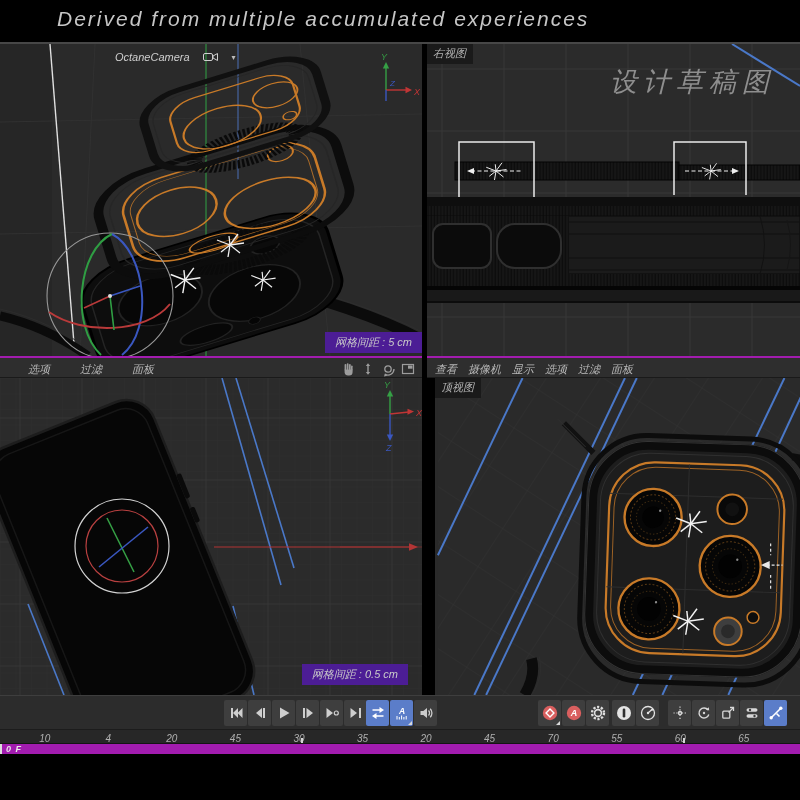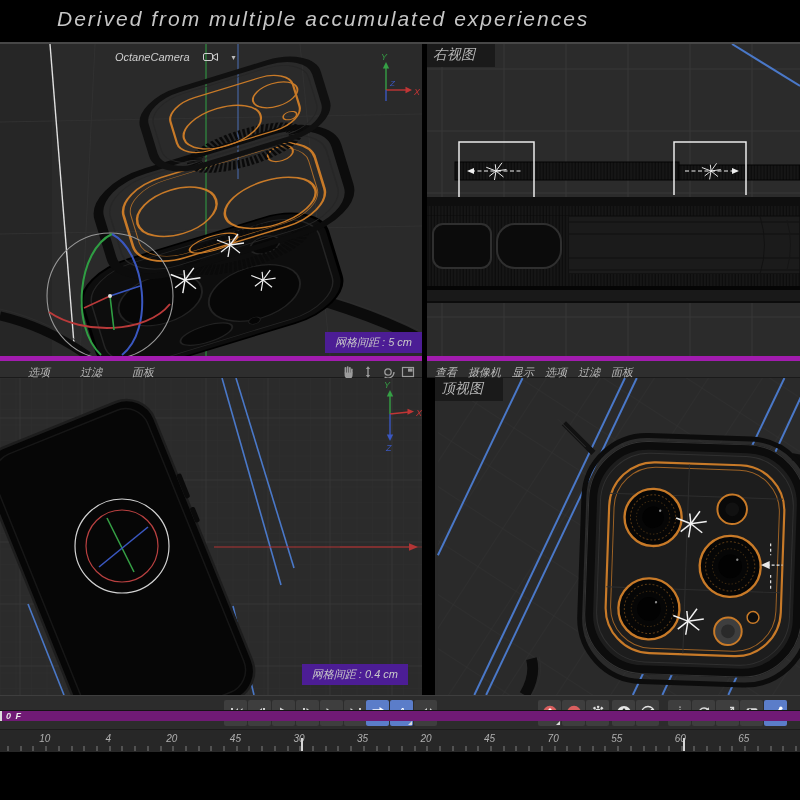--- a/index.html
+++ b/index.html
@@ -10,29 +10,29 @@
   .topline{position:absolute;left:0;top:42px;width:800px;height:2px;background:#474747;}
   .vp{position:absolute;overflow:hidden;background:#2a2a2a;}
   .vp svg.scene{position:absolute;left:0;top:0;display:block;}
   #vp1{left:0;top:44px;width:422px;height:312px;}
   #vp2{left:427px;top:44px;width:373px;height:312px;}
   #vp3{left:0;top:378px;width:422px;height:317px;}
   #vp4{left:427px;top:378px;width:373px;height:317px;margin-left:8px;}
   .cam-label{position:absolute;left:115px;top:7px;display:flex;align-items:center;gap:13px;
              color:#cfcfcf;font-size:11px;cursor:default;}
   .cam-caret{color:#bbb;font-size:8px;}
-  .vp-tag{position:absolute;left:0;top:0;background:#1a1a1a;color:#b5b5b5;font-size:14px;
-          padding:2px 20px 3px 6px;}
+  .vp-tag{position:absolute;left:0;top:0;background:#1a1a1a;color:#b5b5b5;font-size:11px;
+          padding:2px 7px 3px 6px;}
   .grid-label{position:absolute;background:#4c1d95;color:#c9c9c9;font-size:11px;
               padding:3px 10px 3px 10px;white-space:nowrap;}
   #gl1{right:0;top:288px;}
   #gl3{right:14px;bottom:10px;}
   .watermark-cn{position:absolute;left:183px;top:20px;font-size:27px;color:#8e8e8e;
                 letter-spacing:6px;white-space:nowrap;}
-  .menubar{position:absolute;height:22px;background:#2e2e2e;border-top:5px solid #a21caf;
+  .menubar{position:absolute;height:22px;background:#2e2e2e;border-top:2px solid #a21caf;
            border-bottom:1px solid #1a1a1a;box-sizing:border-box;}
   #mb1{left:0;top:356px;width:422px;}
   #mb2{left:427px;top:356px;width:373px;}
   .menu-items{position:absolute;left:0;top:0;height:22px;display:flex;align-items:center;}
   #mb1 .menu-items{padding-left:28px;}
   #mb2 .menu-items{padding-left:8px;}
   .menu-items span{color:#b8b8b8;font-size:11px;cursor:default;}
   #mb1 .menu-items span{margin-right:30px;}
   #mb2 .menu-items span{margin-right:11px;}
   .mb-icons{position:absolute;right:6px;top:3px;display:flex;gap:4px;}
@@ -50,21 +50,21 @@
   .watermark-en b{font-size:28px;font-weight:800;letter-spacing:1px;}
   .watermark-en span{font-size:28px;font-weight:400;color:#f0f0f0;margin-left:9px;letter-spacing:1px;}
   .ruler{position:absolute;left:0;top:729px;width:800px;height:23px;background:#272727;
         border-top:1px solid #1c1c1c;box-sizing:border-box;}
   .ruler-nums{position:absolute;left:13px;top:3px;display:flex;}
   .ruler-nums span{width:63.55px;text-align:center;color:#b0b0b0;font-size:10px;}
   .ticks{position:absolute;left:0;right:0;bottom:1px;height:5px;
         background:repeating-linear-gradient(90deg,#7d7d7d 0,#7d7d7d 1px,transparent 1px,transparent 12.71px);
         background-position:7.5px 0;}
   .tick-tall{position:absolute;bottom:1px;width:1.5px;height:13px;background:#d6d6d6;}
-  .framebar{position:absolute;left:0;top:710px;width:800px;height:11px;background:#701a75;
+  .framebar{position:absolute;left:0;top:743px;width:800px;height:11px;background:#a21caf;
         border-top:1px solid #141414;box-sizing:border-box;}
   .framebar .cur{position:absolute;left:6px;top:0;color:#e9e9e9;font-size:9px;font-weight:bold;
         line-height:11px;letter-spacing:1px;}
   .framebar .mark{position:absolute;left:0;top:0;width:2px;height:10px;background:#ddd;}
   .bottom-black{position:absolute;left:0;top:763px;width:800px;height:37px;background:#000;}
   .hiddensvg{position:absolute;width:0;height:0;}
 </style>
 </head>
 <body>
 
@@ -253,20 +253,21 @@
       <g stroke="#f0f0f0" stroke-width="1" stroke-dasharray="4 2.5">
         <line x1="44" y1="127" x2="96" y2="127"></line>
           <line x1="258" y1="127" x2="308" y2="127"></line>
       </g>
       <path d="M40 127l7-3v6z" fill="#f0f0f0"></path>
         <path d="M312 127l-7-3v6z" fill="#f0f0f0"></path>
       <use href="#spark" transform="translate(69,127) scale(0.75)"></use>
       <use href="#spark" transform="translate(284,127) scale(0.7)"></use>
     </svg>
     <div class="vp-tag">右视图</div>
+    <div class="watermark-cn">设计草稿图</div>
   </div>
 
   <div class="menubar" id="mb2">
     <div class="menu-items">
         <span class="mi">查看</span>
         <span class="mi">摄像机</span>
         <span class="mi">显示</span>
         <span class="mi">选项</span>
         <span class="mi">过滤</span>
         <span class="mi">面板</span>
@@ -318,21 +319,21 @@
         <path d="M390 12l-3.2 6.5h6.4z" fill="#35a045"></path>
         <line x1="390" y1="36" x2="409" y2="34" stroke="#c03535" stroke-width="1.4"></line>
         <path d="M414 33.5l-6.5-2.8v6z" fill="#c03535"></path>
         <line x1="390" y1="36" x2="390" y2="58" stroke="#3a57c0" stroke-width="1.4"></line>
         <path d="M390 63l-3.2-6.5h6.4z" fill="#3a57c0"></path>
         <text x="384" y="10" font-size="9" fill="#35a045">Y</text>
         <text x="416" y="38" font-size="9" fill="#c03535">X</text>
         <text x="386" y="73" font-size="9" fill="#3a57c0">Z</text>
       </g>
     </svg>
-    <div class="grid-label" id="gl3">网格间距 : 0.4 cm</div>
+    <div class="grid-label" id="gl3">网格间距 : 0.5 cm</div>
   </div>
 
   <div class="vp" id="vp4">
     <svg class="scene" width="373" height="317" viewBox="0 0 373 322">
       <rect width="373" height="322" fill="#2a2a2a"></rect>
       <rect width="373" height="322" fill="url(#p4g)" opacity="0.9"></rect>
       <g stroke="#4a78c8" stroke-width="2">
         <line x1="86" y1="0" x2="0" y2="180"></line>
         <line x1="190" y1="0" x2="37" y2="322"></line>
           <line x1="202" y1="0" x2="49" y2="322"></line>

